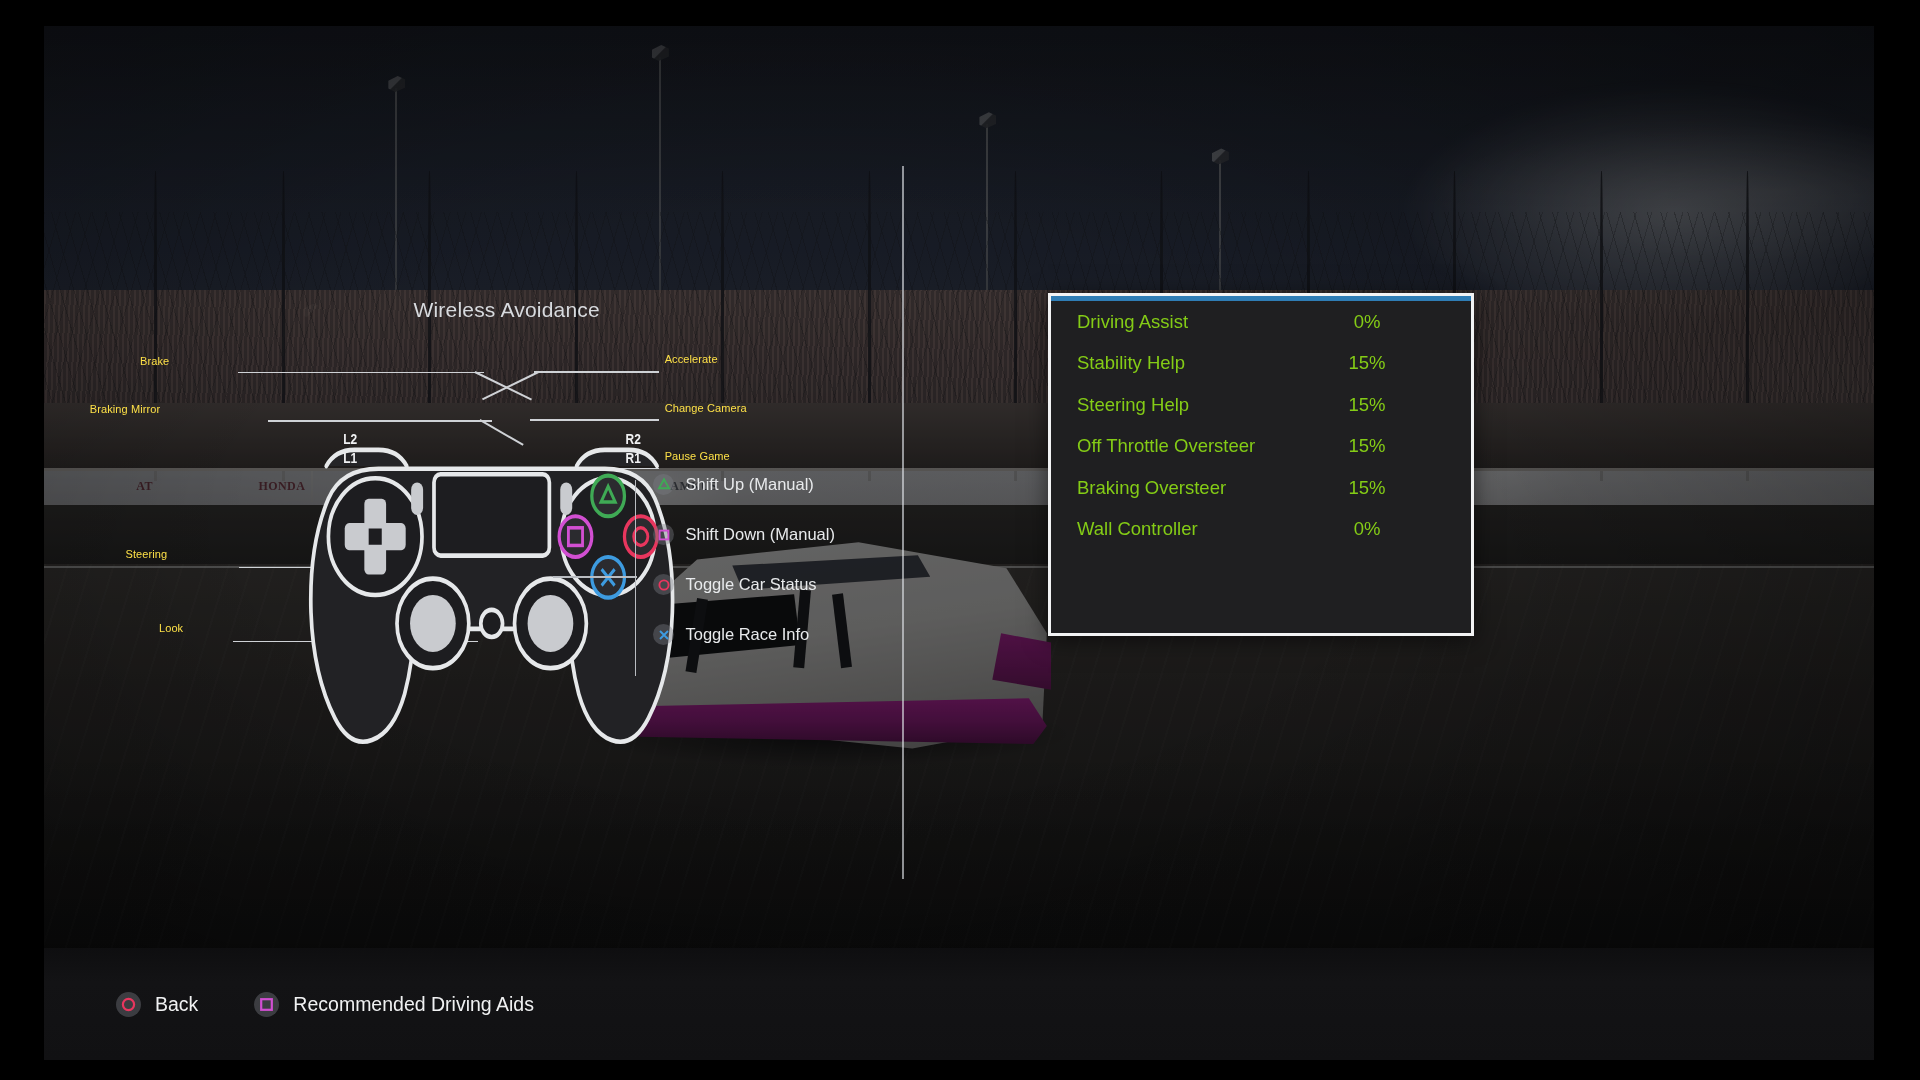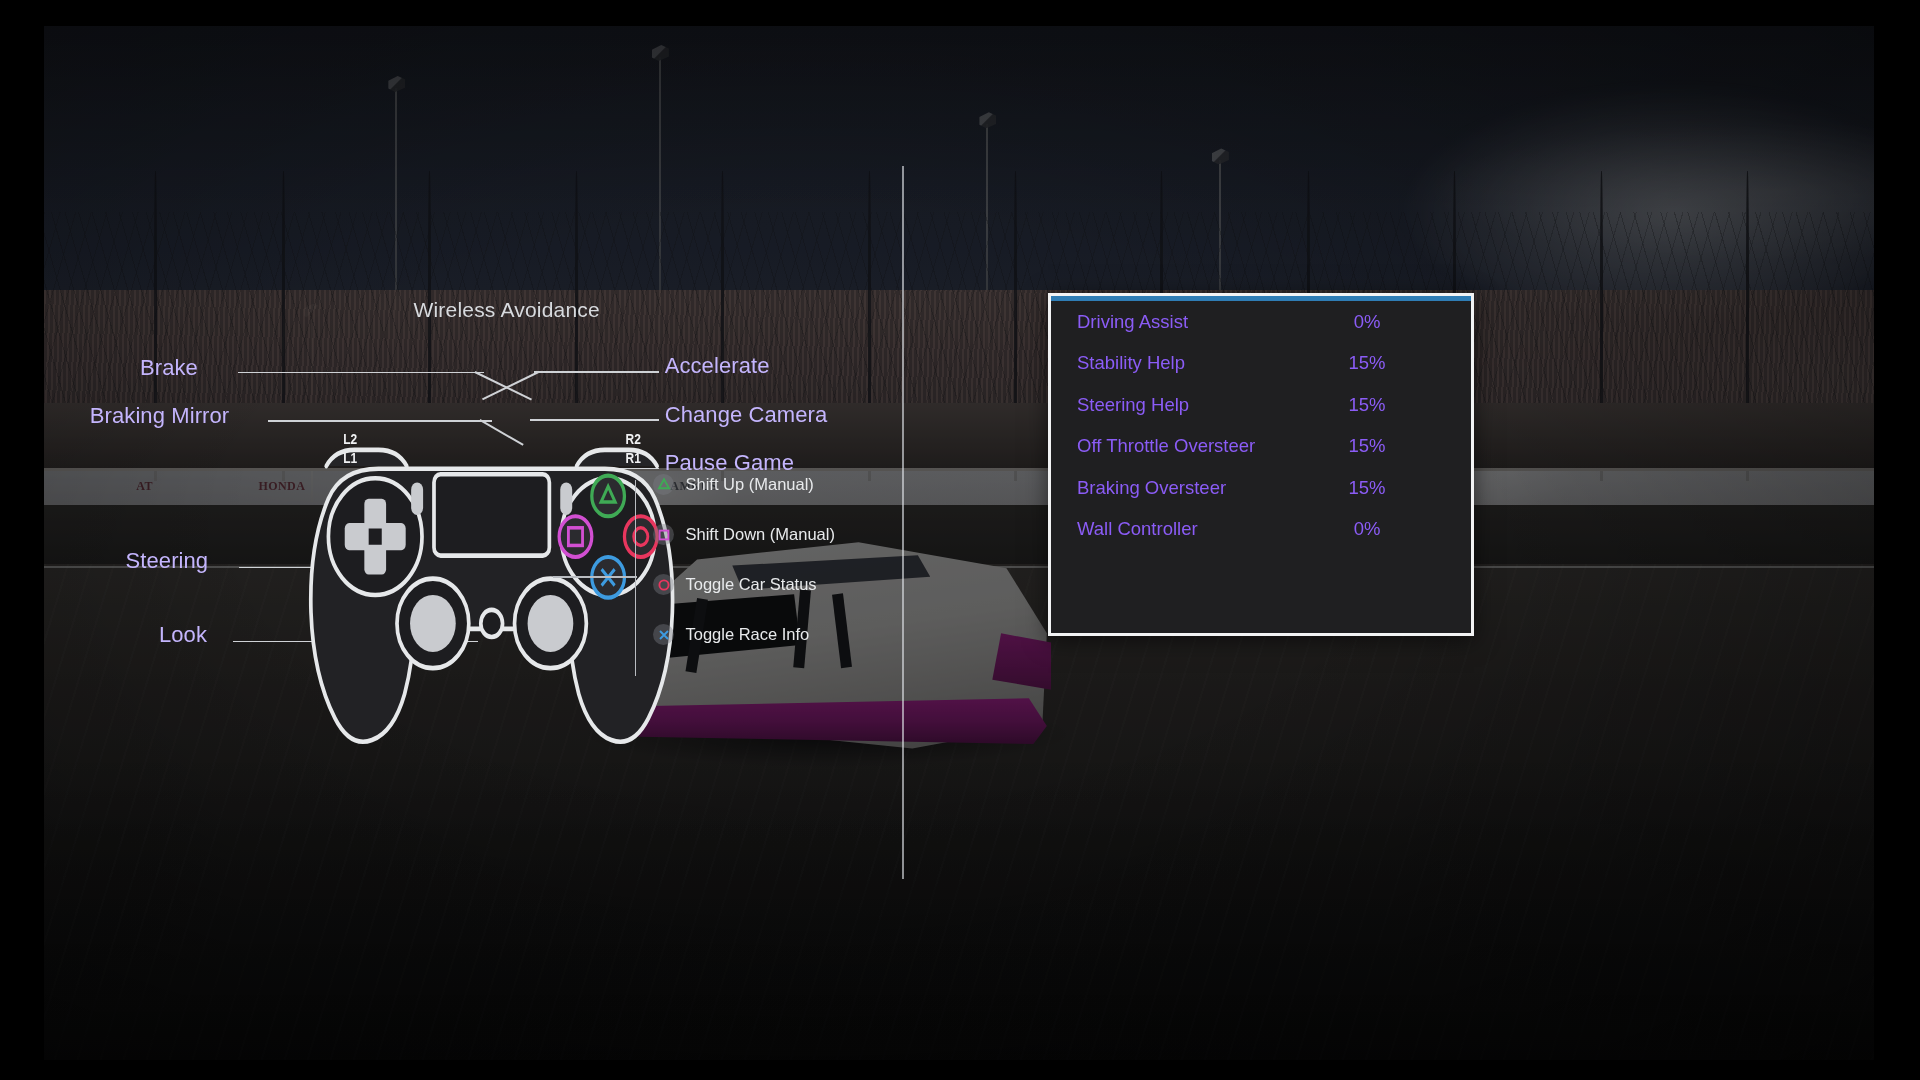--- a/index.html
+++ b/index.html
@@ -165,21 +165,21 @@
     position:absolute; left:2.5%; top:26%;
     width:61%; height:55%;
   }
   #controller-title {
     position:absolute; left:29%; top:0.5%;
     font-size:21px; color:#d7dade; letter-spacing:.2px;
   }
 
   .lead-label {
     position:absolute;
-    font-size:22px; color:#c4b5fd; white-space:nowrap;
+    font-size:11px; color:#fde047; white-space:nowrap;
     letter-spacing:.1px;
   }
   .lead-line {
     position:absolute; background:#cfd2d6; height:1.6px;
   }
 
   .btn-legend {
     position:absolute; display:flex; align-items:center; gap:11px;
     font-size:16.5px; color:#e8eaec; white-space:nowrap;
   }
@@ -211,21 +211,21 @@
   #aids-header .title {
     font-size:22.5px; font-weight:bold; color:#202023;
     letter-spacing:.1px;
   }
   #aids-accent { height:5px; background:#2f7db5; }
 
   .aid-row {
     height:41.5px;
     display:flex; align-items:center;
     padding:0 22px 0 26px;
-    color:#8b5cf6;
+    color:#84cc16;
     font-size:18.5px;
   }
   .aid-row .lbl { flex:1 1 auto; white-space:nowrap; }
   .aid-row .val {
     width:112px; text-align:center; white-space:nowrap;
   }
   .aid-row.selected {
     background:#9b9da1;
     color:#f4f5f6;
     height:44px;
@@ -481,14 +481,33 @@
     </div>
 
     <div class="aid-row">
       <span class="lbl">Wall Controller</span>
       <span class="arrow" style="visibility:hidden"></span>
       <span class="val">0%</span>
       <span class="arrow" style="visibility:hidden"></span>
     </div>
   </div>
 
+  <div id="footer">
+    <div class="footer-item">
+      <span class="ps-glyph">
+        <svg width="17" height="17" viewBox="0 0 17 17">
+          <circle cx="8.5" cy="8.5" r="5.6" fill="none" stroke="#e8365e" stroke-width="2.2"></circle>
+        </svg>
+      </span>
+      <span>Back</span>
+    </div>
+
+    <div class="footer-item">
+      <span class="ps-glyph">
+        <svg width="17" height="17" viewBox="0 0 17 17">
+          <rect x="3.2" y="3.2" width="10.6" height="10.6" fill="none" stroke="#d24fd2" stroke-width="2.2"></rect>
+        </svg>
+      </span>
+      <span>Recommended Driving Aids</span>
+    </div>
+  </div>
 
 </div>
 
 </body></html>

